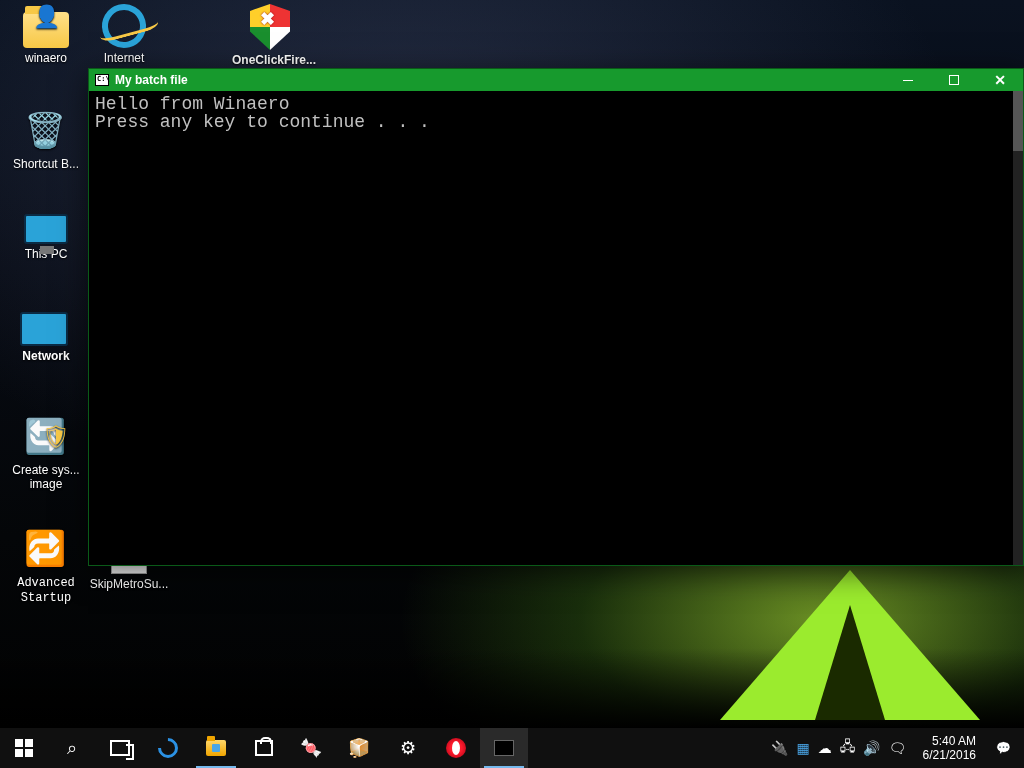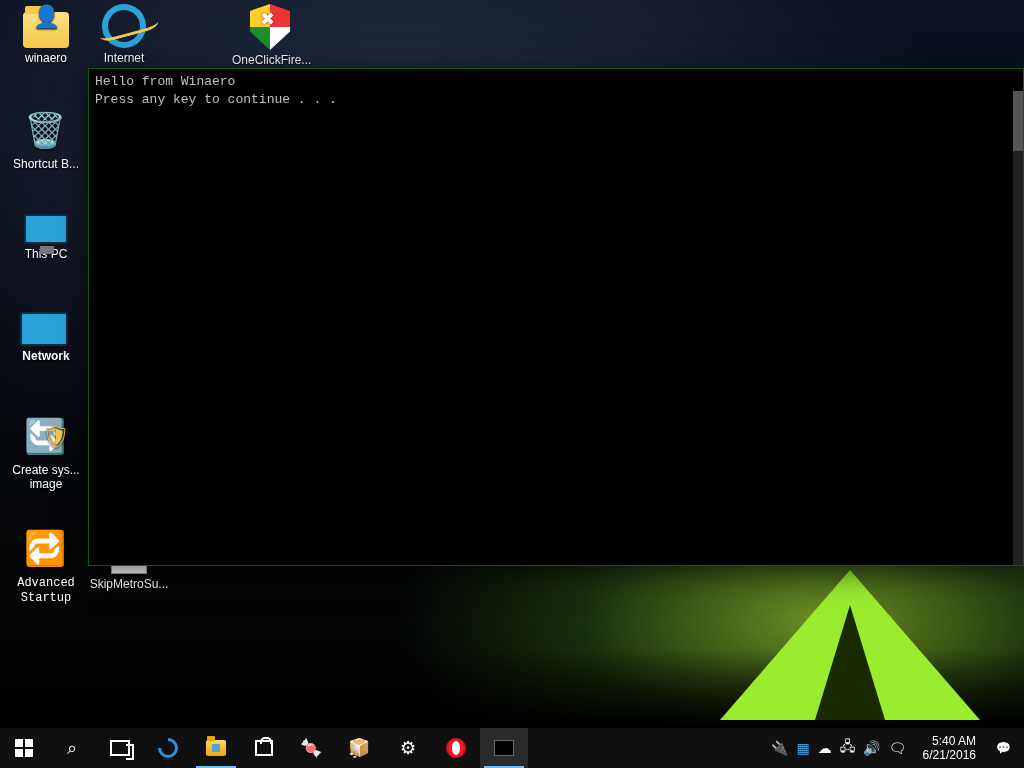--- a/index.html
+++ b/index.html
@@ -80,21 +80,21 @@
   .titlebar .left{display:flex;align-items:center;gap:6px;}
   .cmd-icon{width:14px;height:12px;background:#fff;border:1px solid #000;display:inline-block;position:relative;}
   .cmd-icon::after{content:"C:\\";position:absolute;font-size:7px;left:1px;top:0;color:#000;font-family:Consolas,monospace;}
   .win-controls{margin-left:auto;display:flex;height:100%;}
   .win-btn{width:46px;display:flex;align-items:center;justify-content:center;color:#fff;font-size:13px;cursor:pointer;}
   .min-glyph{width:10px;height:1px;background:#fff;}
   .max-glyph{width:10px;height:10px;border:1px solid #fff;}
   .x-glyph{font-size:14px;line-height:1;}
   .terminal{
     flex:1; padding:4px 6px; color:#c0c0c0;
-    font-family:Consolas,"Courier New",monospace; font-size:13px; line-height:18px;
+    font-family:Consolas,"Courier New",monospace; font-size:18px; line-height:18px;
     white-space:pre; overflow:hidden; position:relative;
   }
   .scrollbar{position:absolute;right:0;top:22px;bottom:0;width:10px;background:#222;}
   .scrollbar .thumb{position:absolute;left:0;right:0;top:0;height:60px;background:#555;}
   .scrollbar .arrow{width:10px;height:10px;font-size:8px;color:#ccc;text-align:center;line-height:10px;}
 
   
   .taskbar{
     position:absolute; left:0; right:0; bottom:0; height:40px;
     background:#101010; display:flex; align-items:stretch; color:#fff;
@@ -146,21 +146,21 @@
         <span style="position:absolute;left:10px;top:-2px;font-size:22px;color:#2aa3d8;">👤</span>
       </div>
     <span>winaero</span>
   </div>
 
   <div class="dicon" style="left:86px; top:4px;">
     <div class="glyph ie"></div>
     <span>Internet</span>
   </div>
 
-  <div class="dicon" style="left:232px; top:4px;">
+  <div class="dicon" style="left:232px; top:4px;font-weight:bold;">
     <div class="glyph shield"></div>
     <span>OneClickFire...</span>
   </div>
 
   <div class="dicon" style="left:8px; top:106px;">
     <div class="glyph bin">🗑️</div>
     <span>Shortcut B...</span>
   </div>
 
   <div class="dicon" style="left:8px; top:208px;text-align:center;">
@@ -186,20 +186,37 @@
   </div>
 
 
   <div class="dicon" style="left:84px; top:530px; width:90px;">
     <div class="glyph txt"></div>
     <span>SkipMetroSu...</span>
   </div>
 </div>
 
 <div class="cmd-window">
+  <div class="titlebar">
+    <div class="left">
+      <span class="cmd-icon"></span>
+      <span>My batch file</span>
+    </div>
+    <div class="win-controls">
+      <div class="win-btn">
+          <span class="min-glyph"></span>
+        </div>
+      <div class="win-btn">
+          <span class="max-glyph"></span>
+        </div>
+      <div class="win-btn close">
+          <span class="x-glyph">✕</span>
+        </div>
+    </div>
+  </div>
   <div class="terminal"><span>Hello from Winaero</span>
 <span>Press any key to continue . . .</span></div>
   <div class="scrollbar">
     <div class="arrow">▲</div>
     <div class="thumb"></div>
   </div>
 </div>
 
 <div class="taskbar">
   <div class="tb-btn" title="Start">

